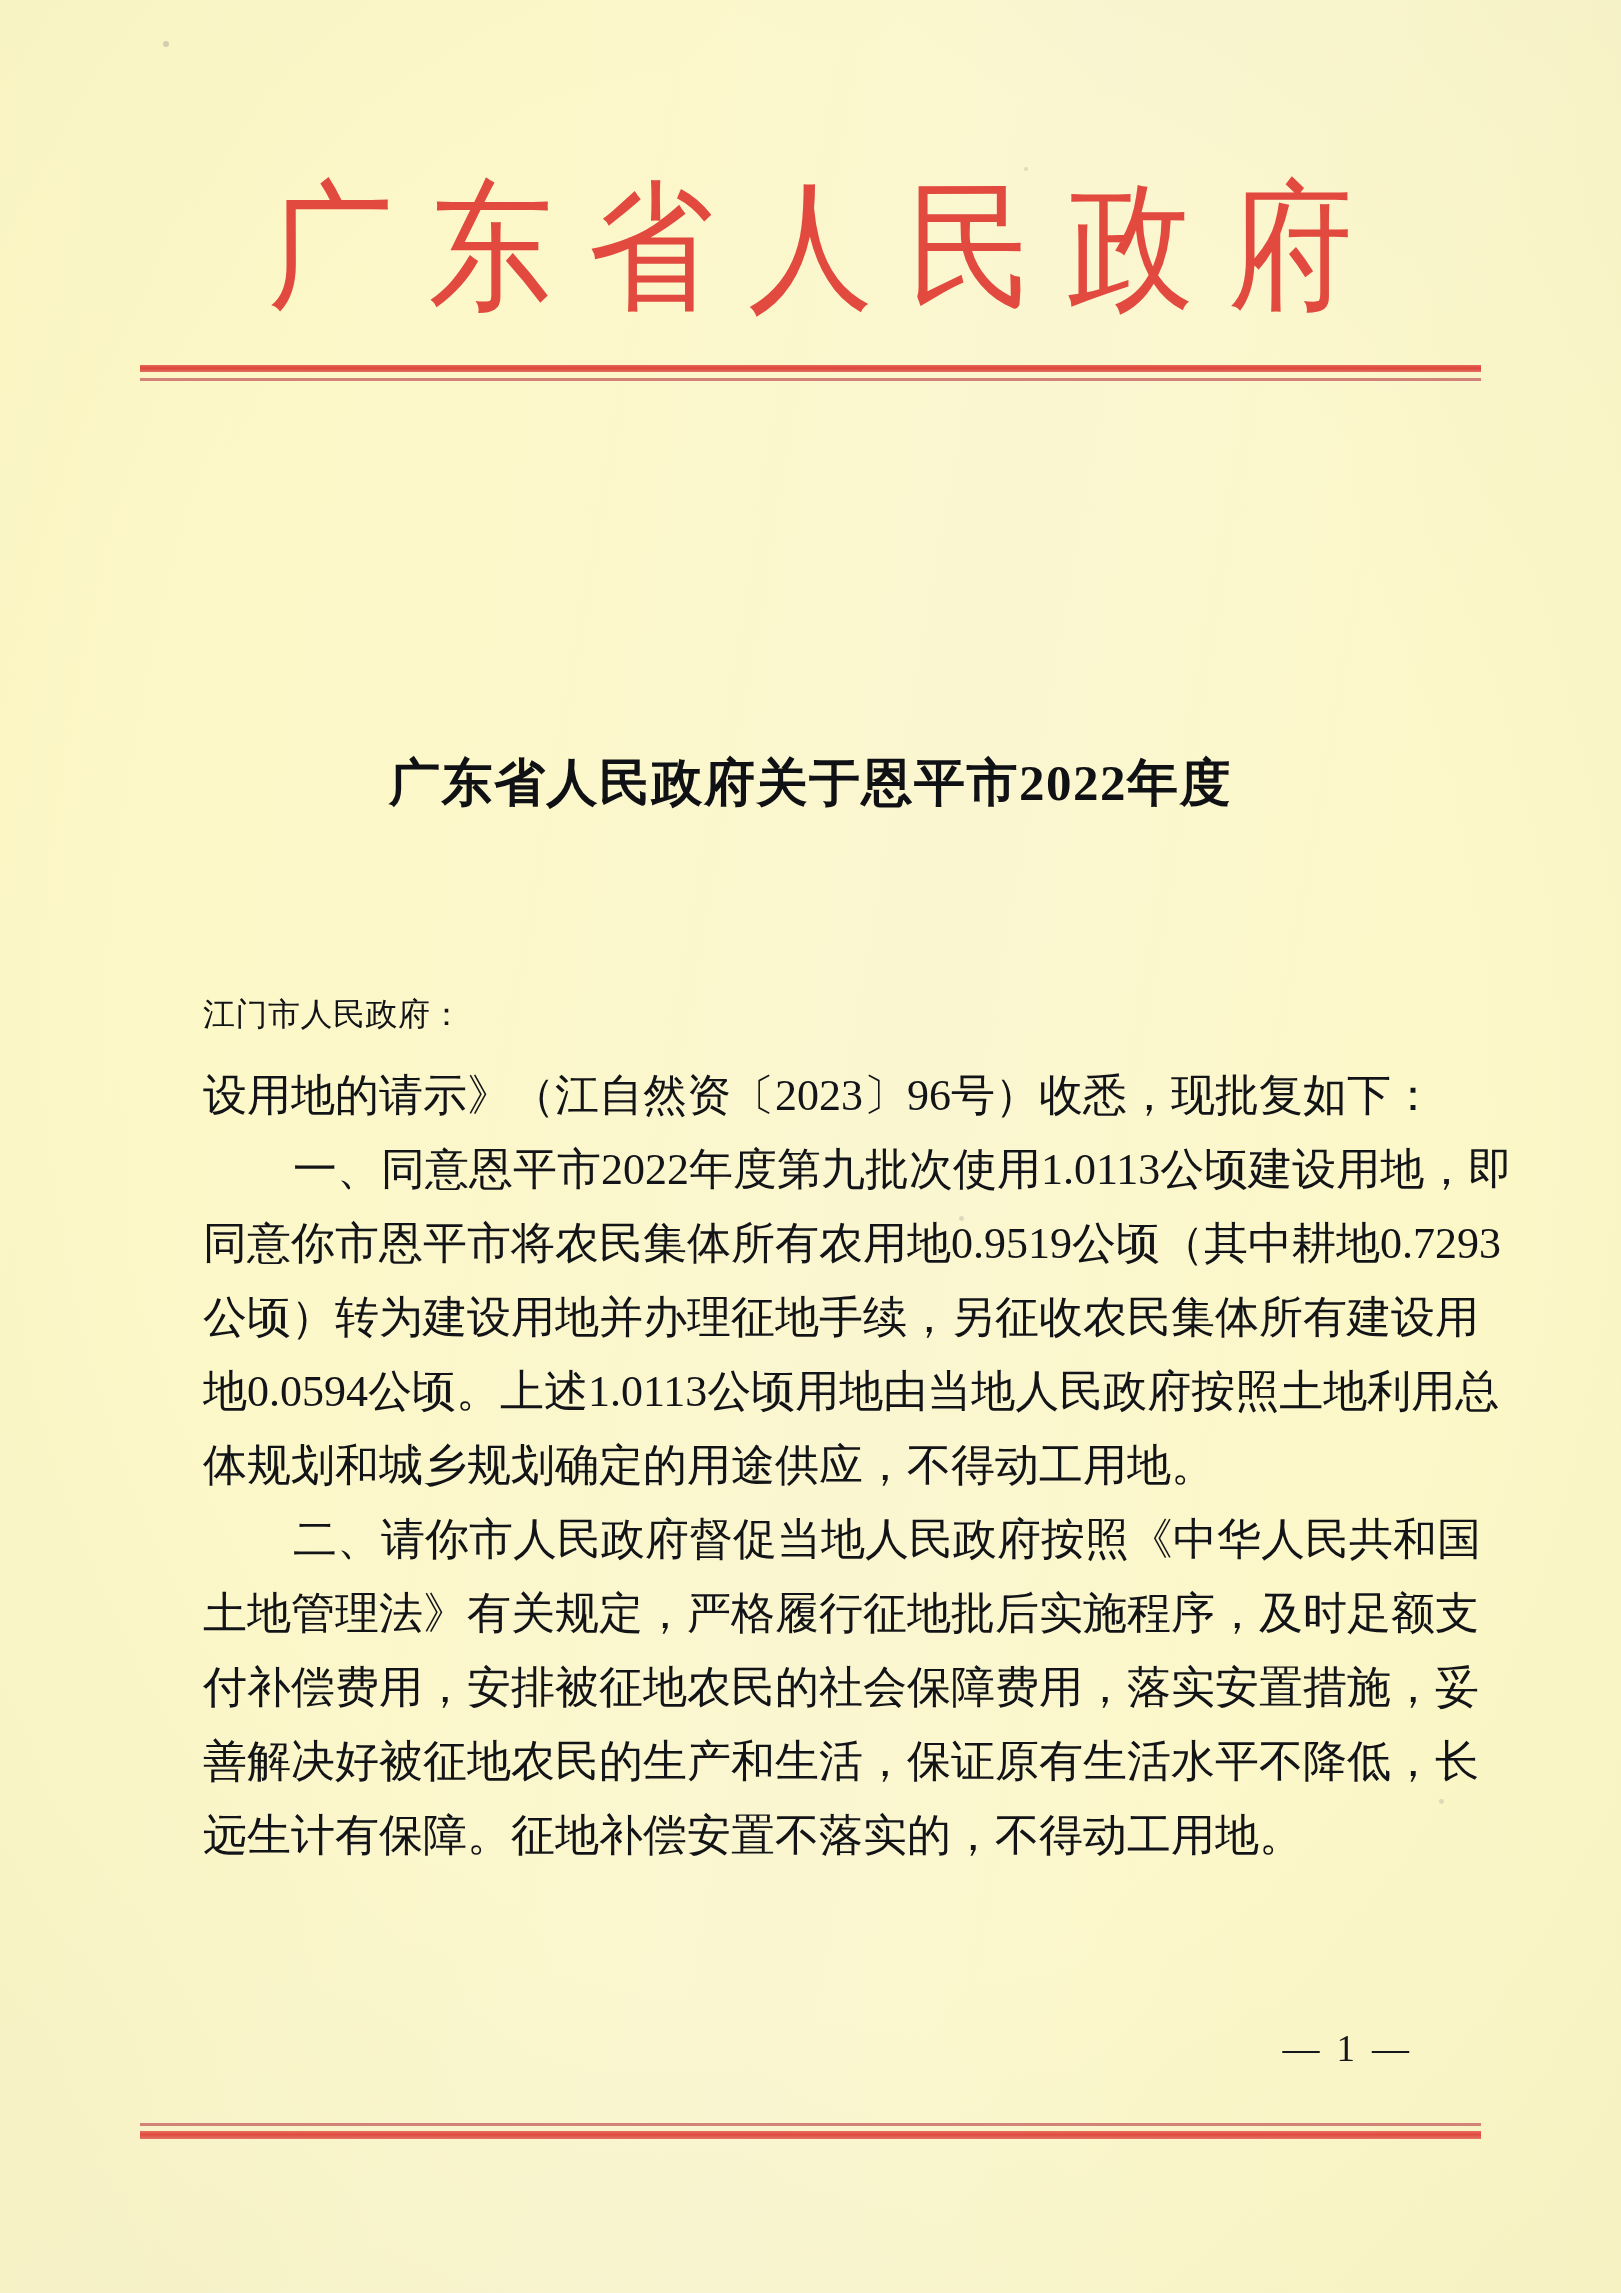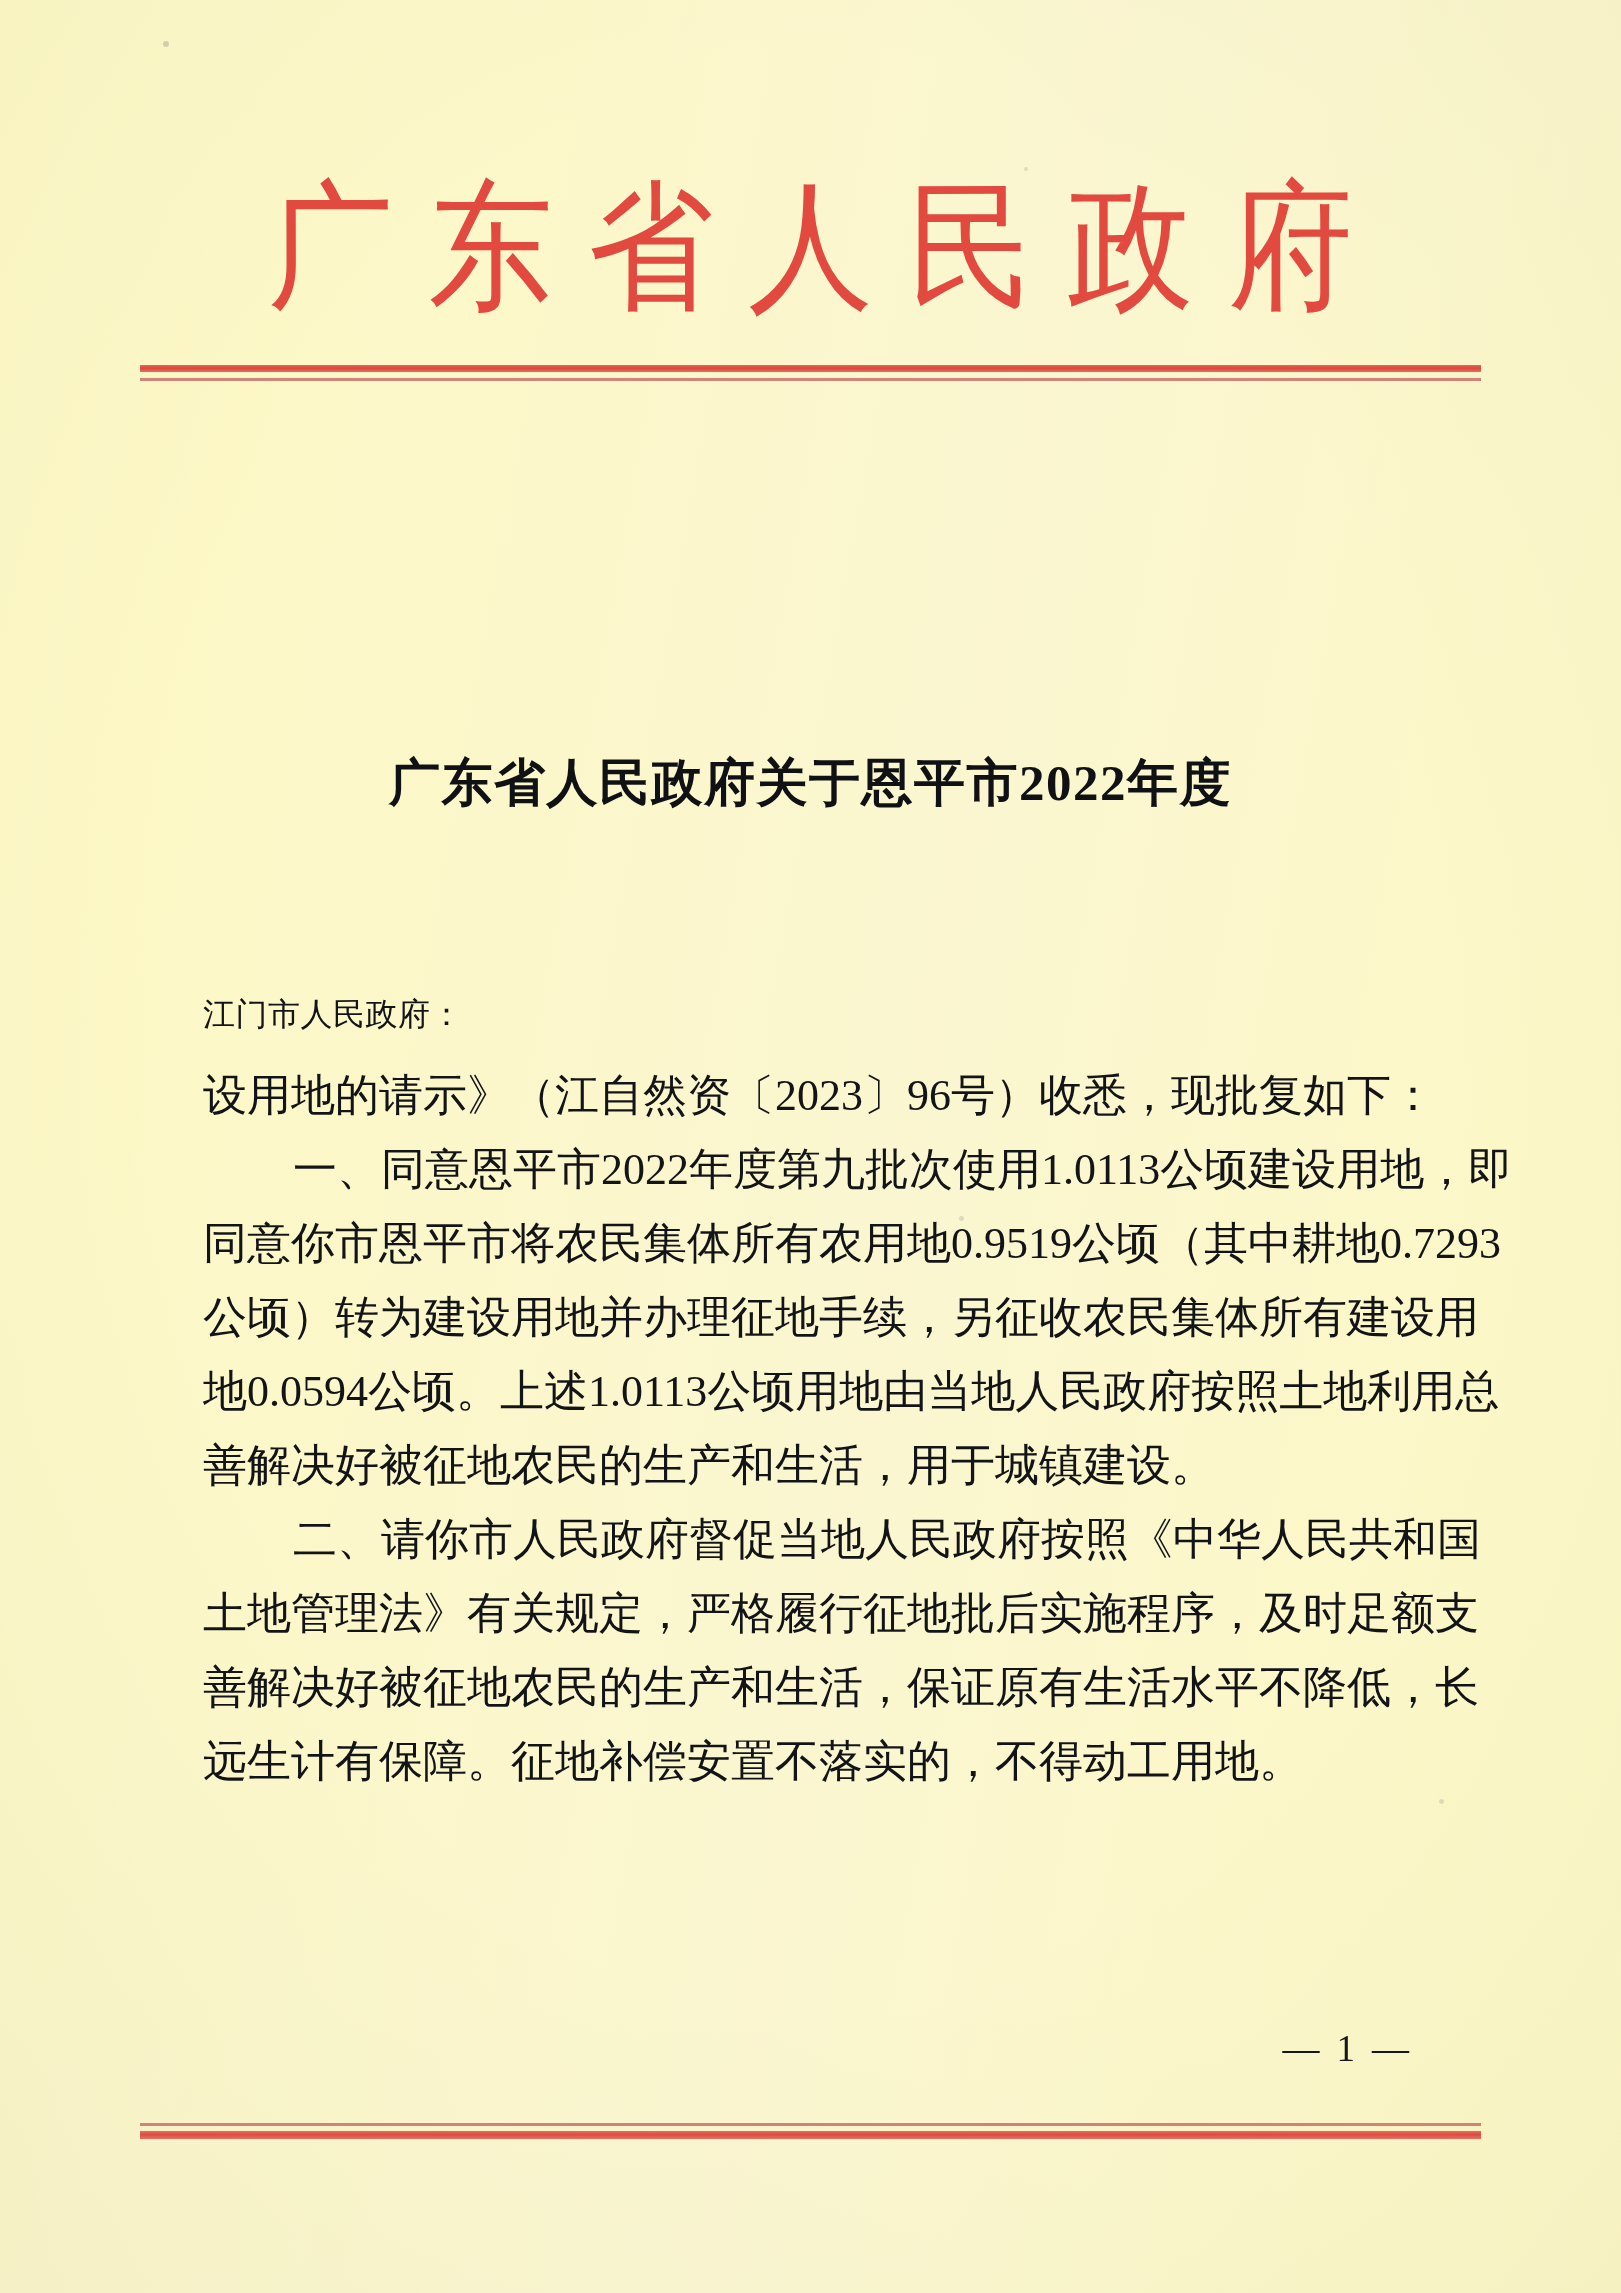--- a/index.html
+++ b/index.html
@@ -213,26 +213,27 @@
 
     <p class="para">
       <span class="ln">设用地的请示》（江自然资〔2023〕96号）收悉，现批复如下：</span>
     </p>
 
     <p class="para">
       <span class="ln indent">一、同意恩平市2022年度第九批次使用1.0113公顷建设用地，即</span>
       <span class="ln">同意你市恩平市将农民集体所有农用地0.9519公顷（其中耕地0.7293</span>
       <span class="ln">公顷）转为建设用地并办理征地手续，另征收农民集体所有建设用</span>
       <span class="ln">地0.0594公顷。上述1.0113公顷用地由当地人民政府按照土地利用总</span>
-      <span class="ln">善解决好被征地农民的生产和生活，用于城镇建设。</span>
+      <span class="ln">体规划和城乡规划确定的用途供应，不得动工用地。</span>
     </p>
 
     <p class="para">
       <span class="ln indent">二、请你市人民政府督促当地人民政府按照《中华人民共和国</span>
       <span class="ln">土地管理法》有关规定，严格履行征地批后实施程序，及时足额支</span>
+      <span class="ln">付补偿费用，安排被征地农民的社会保障费用，落实安置措施，妥</span>
       <span class="ln">善解决好被征地农民的生产和生活，保证原有生活水平不降低，长</span>
       <span class="ln">远生计有保障。征地补偿安置不落实的，不得动工用地。</span>
     </p>
 
   </div>
 
   <div class="page-number">— 1 —</div>
 
   <div class="rule-bottom">
     <div class="bar-thin"></div>

